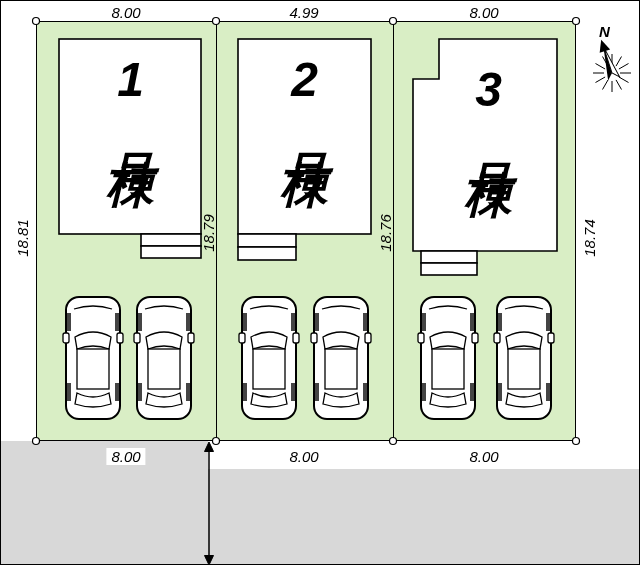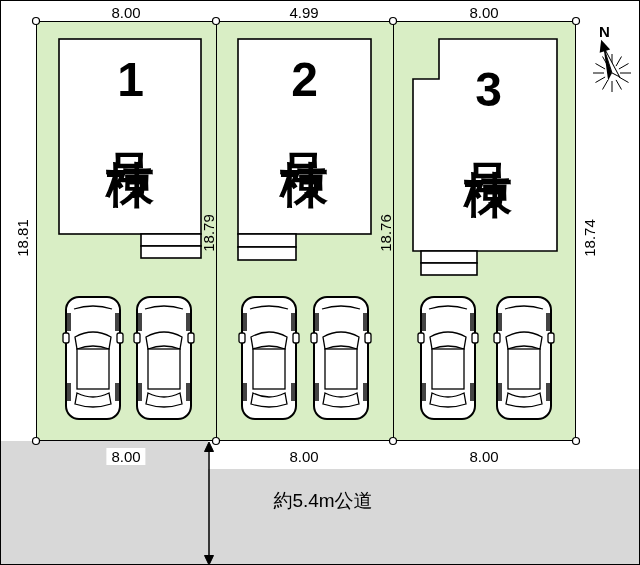--- a/index.html
+++ b/index.html
@@ -1,18 +1,18 @@
 <!DOCTYPE html>
 <html style="--lot-fill: #d9eec5; --road-fill: #d8d8d8;"><head>
 <meta charset="utf-8">
 <style>
   html,body{margin:0;padding:0;background:#fff;}
   body{font-family:"Liberation Sans","DejaVu Sans",sans-serif;color:#000;}
   .canvas{position:relative;width:640px;height:565px;background:#fff;border:1px solid #000;
-          box-sizing:border-box;overflow:hidden;}
+          box-sizing:border-box;overflow:hidden;font-style:italic;}
   .lot{position:absolute;top:20px;height:420px;background:var(--lot-fill,#d9eec5);
        border:1px solid #000;box-sizing:border-box;}
   #lot1{left:35px;width:181px;}
   #lot2{left:215px;width:178px;}
   #lot3{left:392px;width:183px;}
   .road{position:absolute;background:var(--road-fill,#d8d8d8);}
   #road-left{left:0;top:440px;width:207px;height:125px;}
   #road-main{left:207px;top:468px;width:433px;height:97px;}
   .overlay{position:absolute;left:0;top:0;width:640px;height:565px;pointer-events:none;}
   .dim-h{position:absolute;font-size:15px;transform:translateX(-50%);white-space:nowrap;}
@@ -127,17 +127,16 @@
   <div class="dim-v" style="left:588px;top:237px;">18.74</div>
 
   <div class="lot-label" style="left:129px;top:52px;">1号棟</div>
   <div class="lot-label" style="left:303px;top:52px;">2号棟</div>
   <div class="lot-label" style="left:487px;top:62px;">3号棟</div>
 
   <div class="dim-h boxed" style="left:125px;top:447px;">8.00</div>
   <div class="dim-h boxed" style="left:303px;top:447px;">8.00</div>
   <div class="dim-h boxed" style="left:483px;top:447px;">8.00</div>
 
-  <div class="road-label" style="left:322px;top:487px;">約5.4m公道</div>
 
   <div class="north-label" style="left:598px;top:22px;">N</div>
 
 </div>
 
 </body></html>

